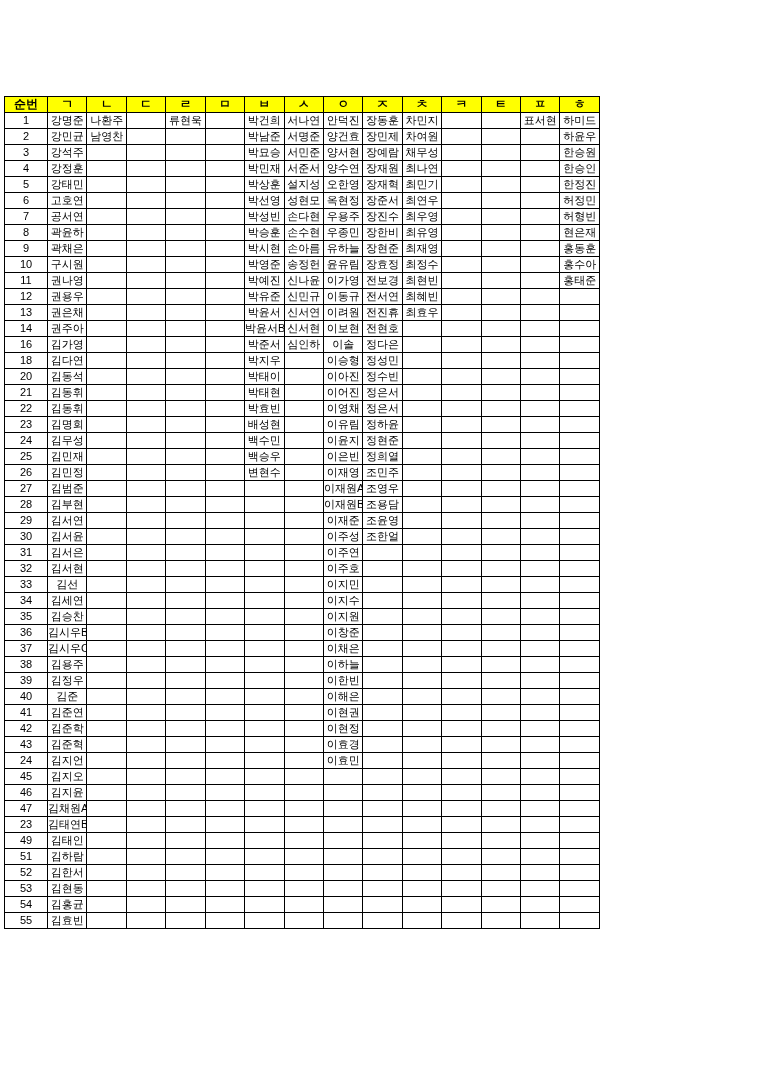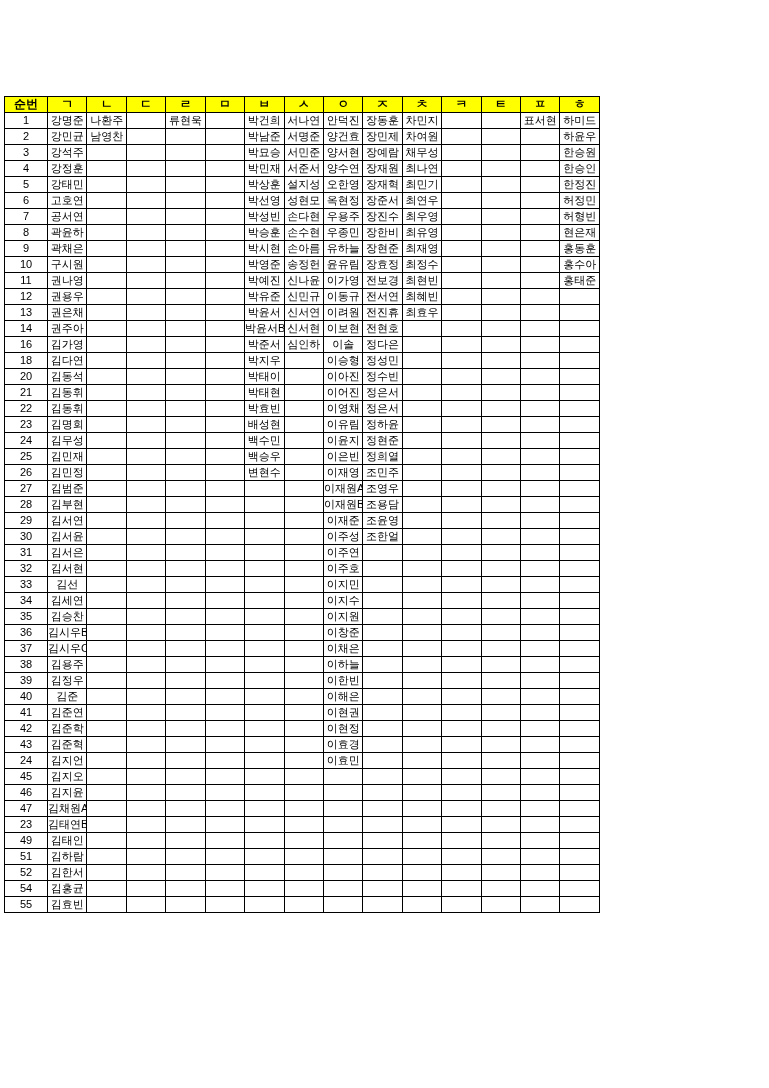--- a/index.html
+++ b/index.html
@@ -896,20 +896,37 @@
           <td></td>
           <td></td>
           <td></td>
           <td></td>
           <td></td>
           <td></td>
           <td></td>
           <td></td>
         </tr>
         <tr>
+          <td>53</td>
+          <td>김현동</td>
+          <td></td>
+          <td></td>
+          <td></td>
+          <td></td>
+          <td></td>
+          <td></td>
+          <td></td>
+          <td></td>
+          <td></td>
+          <td></td>
+          <td></td>
+          <td></td>
+          <td></td>
+        </tr>
+        <tr>
           <td>54</td>
           <td>김홍균</td>
           <td></td>
           <td></td>
           <td></td>
           <td></td>
           <td></td>
           <td></td>
           <td></td>
           <td></td>

